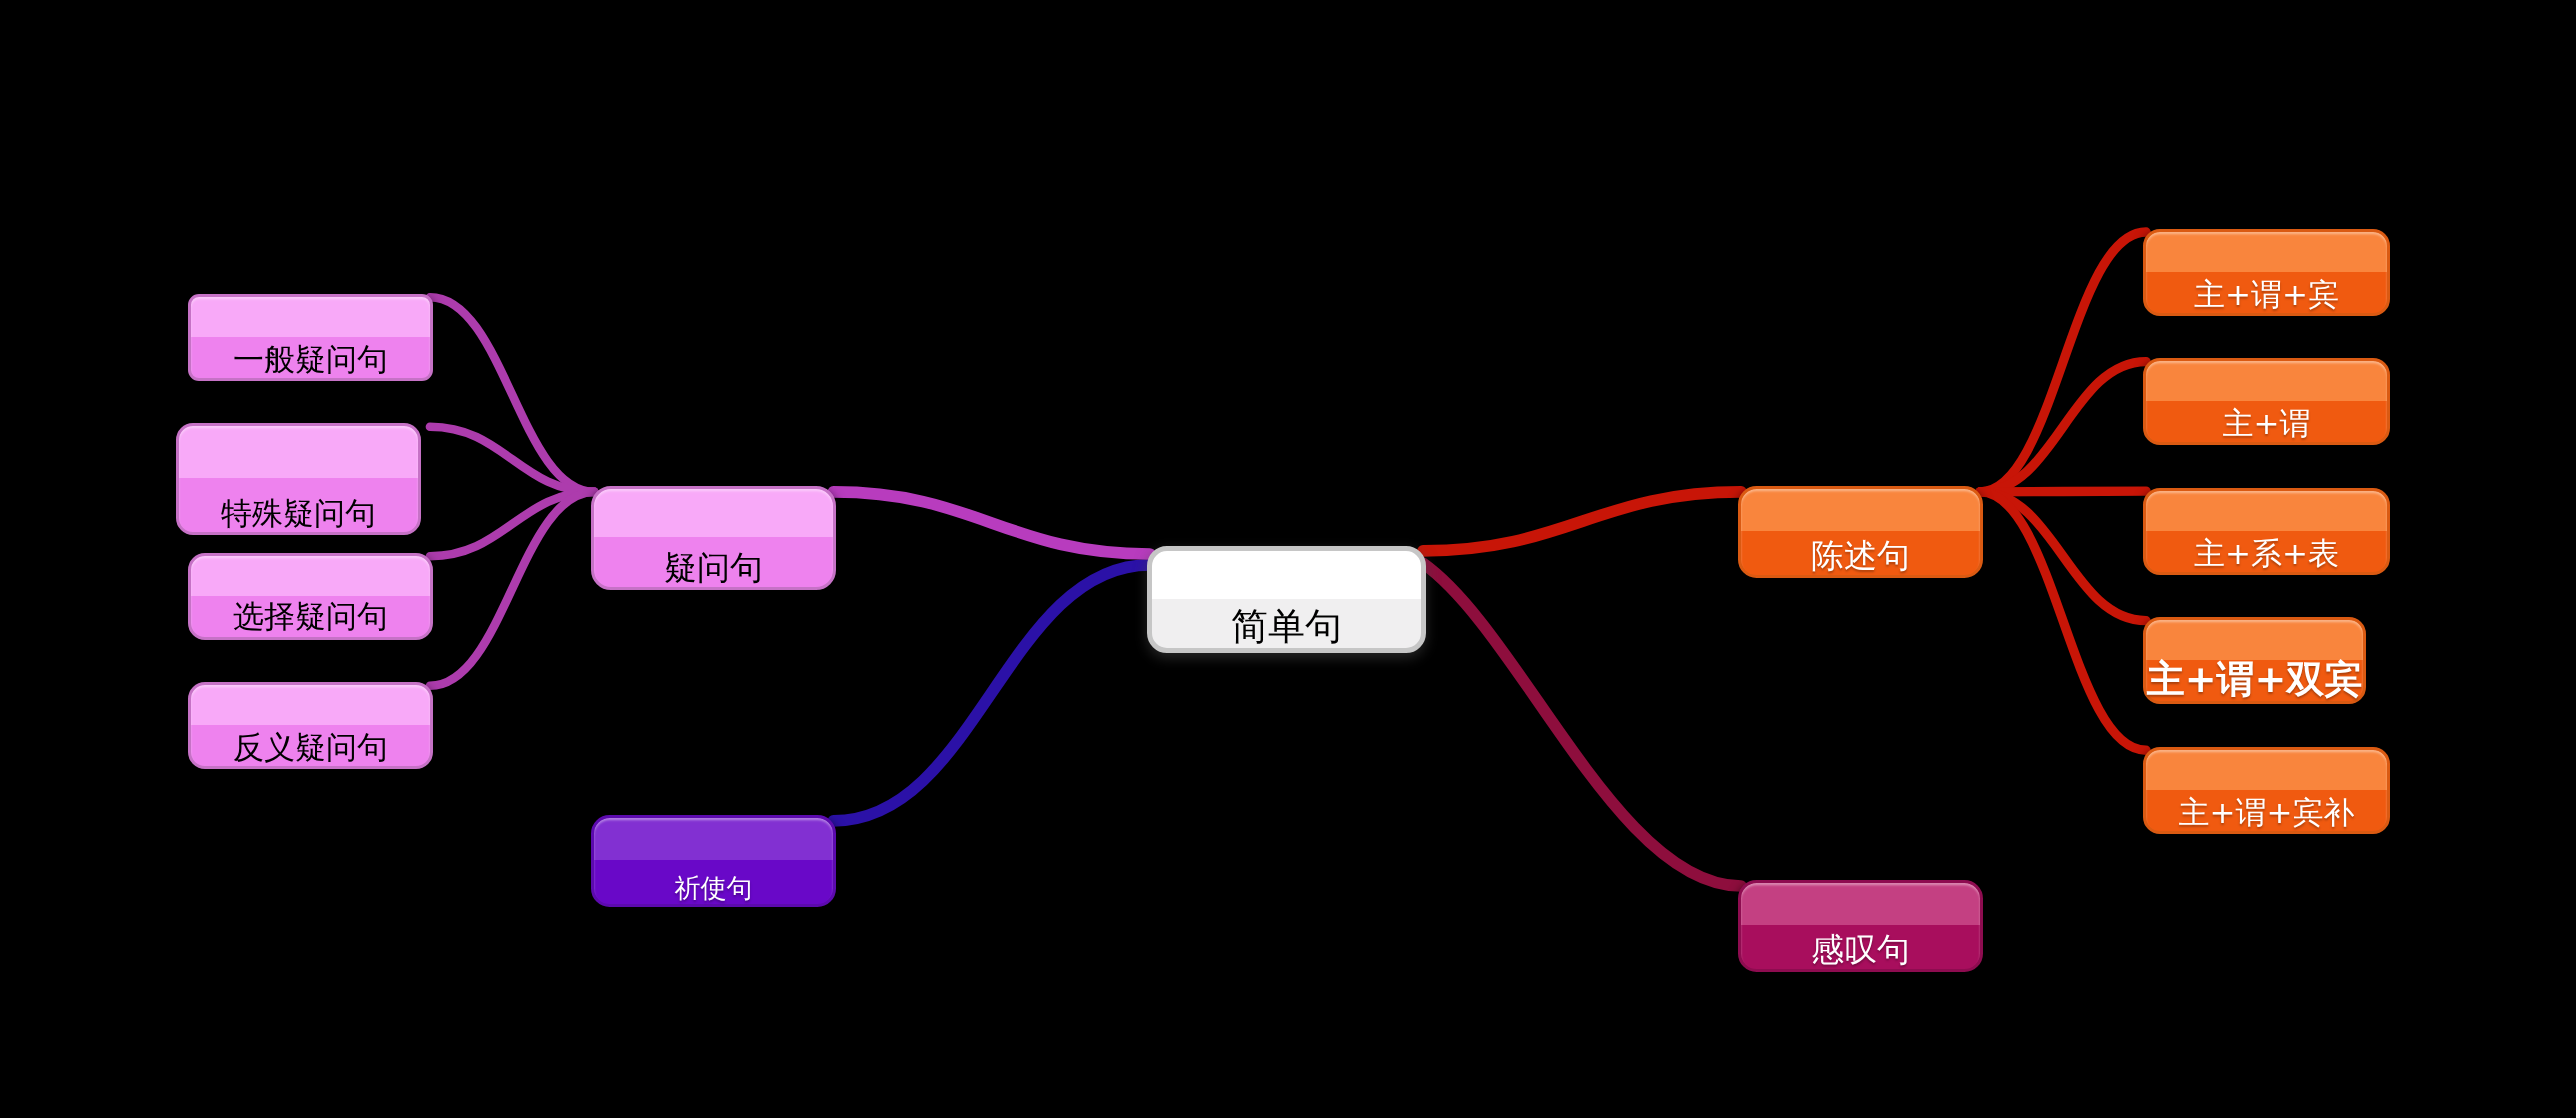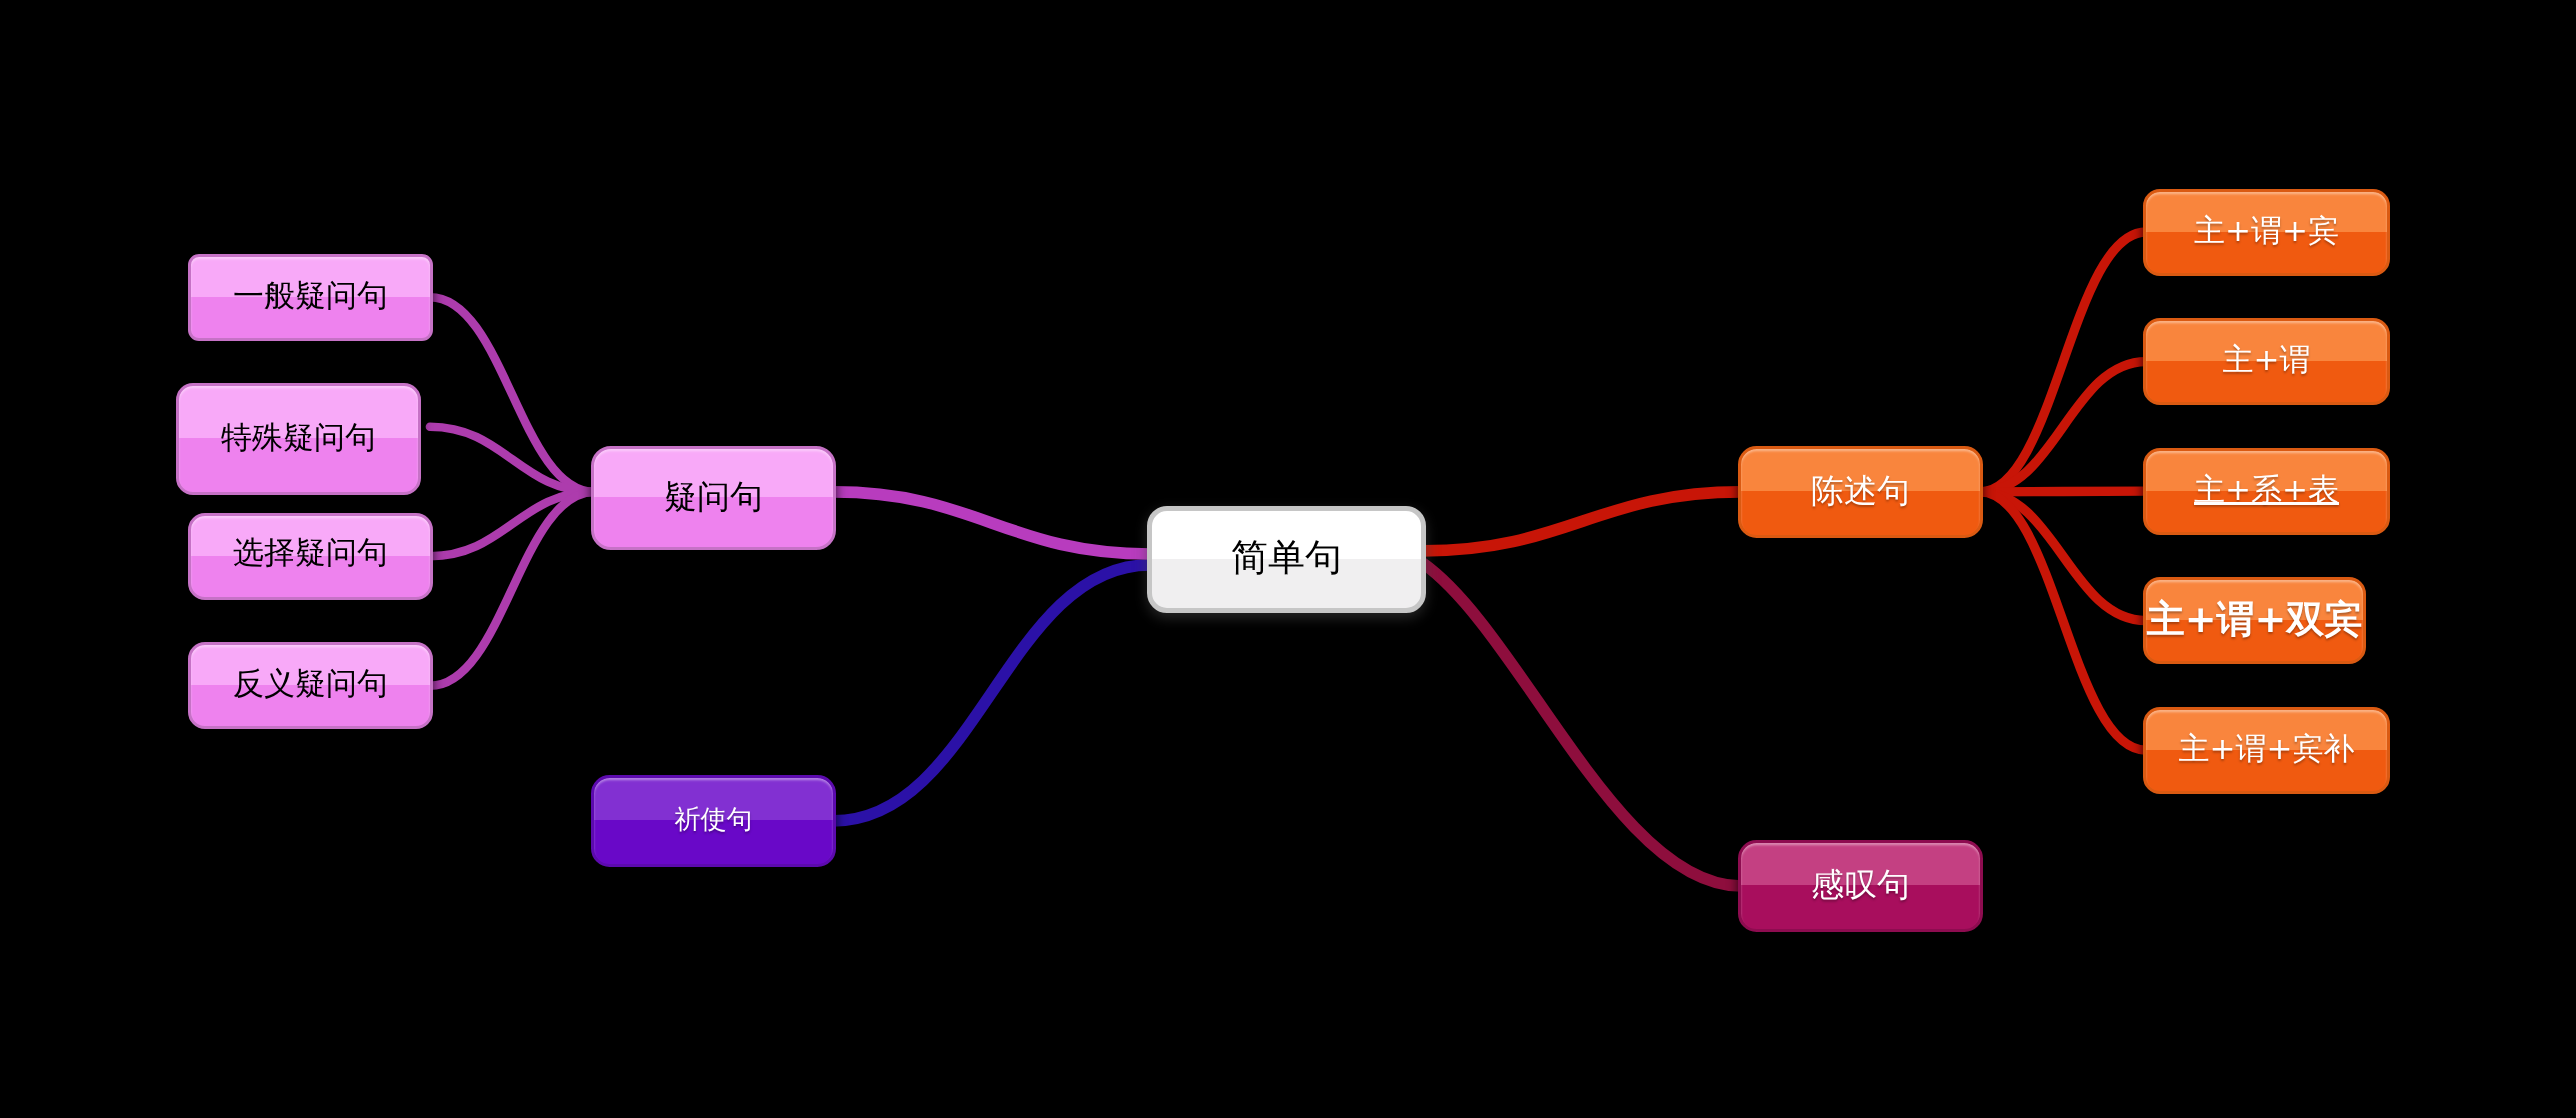--- a/index.html
+++ b/index.html
@@ -18,25 +18,26 @@
   #edges {
     position: absolute;
     left: 0; top: 0;
     width: 2576px;
     height: 1118px;
   }
   .mm-node {
     position: absolute;
     box-sizing: border-box;
     display: flex;
-    align-items: center;
+    align-items: flex-end;
     justify-content: center;
     text-align: center;
     white-space: nowrap;
     cursor: pointer;
+    margin-top: 40px;
   }
   .mm-node .node-label {
     display: block;
     line-height: 1;
     padding-bottom: 3.1px;
   }
   .glass {
     box-shadow: inset 0 2.3px 2.3px rgba(255,255,255,0.38), 0 4.7px 11px rgba(0,0,0,0.75);
   }
   .rootglass {
@@ -89,21 +90,21 @@
       </div>
       <div class="mm-node glass" style="left: 188px; top: 642px; width: 245px; height: 87px; border-radius: 17px; border: 3.1px solid rgb(198, 114, 198); background: linear-gradient(rgb(248, 169, 248) 0%, rgb(248, 169, 248) 49%, rgb(238, 130, 238) 49%, rgb(238, 130, 238) 100%); color: rgb(0, 0, 0); font-size: 31px;">
         <span class="node-label">反义疑问句</span>
       </div>
       <div class="mm-node glass" style="left: 2143px; top: 189px; width: 247px; height: 87px; border-radius: 17px; border: 3.1px solid rgb(218, 90, 18); background: linear-gradient(rgb(249, 133, 61) 0%, rgb(249, 133, 61) 49%, rgb(240, 90, 16) 49%, rgb(240, 90, 16) 100%); color: rgb(255, 255, 255); font-size: 31px; text-shadow: rgba(0, 0, 0, 0.3) 0px 1.6px 2.3px;">
         <span class="node-label">主+谓+宾</span>
       </div>
       <div class="mm-node glass" style="left: 2143px; top: 318px; width: 247px; height: 87px; border-radius: 17px; border: 3.1px solid rgb(218, 90, 18); background: linear-gradient(rgb(249, 133, 61) 0%, rgb(249, 133, 61) 49%, rgb(240, 90, 16) 49%, rgb(240, 90, 16) 100%); color: rgb(255, 255, 255); font-size: 31px; text-shadow: rgba(0, 0, 0, 0.3) 0px 1.6px 2.3px;">
         <span class="node-label">主+谓</span>
       </div>
-      <div class="mm-node glass" style="left: 2143px; top: 448px; width: 247px; height: 87px; border-radius: 17px; border: 3.1px solid rgb(218, 90, 18); background: linear-gradient(rgb(249, 133, 61) 0%, rgb(249, 133, 61) 49%, rgb(240, 90, 16) 49%, rgb(240, 90, 16) 100%); color: rgb(255, 255, 255); font-size: 31px; text-shadow: rgba(0, 0, 0, 0.3) 0px 1.6px 2.3px; text-decoration: underline;">
+      <div class="mm-node glass" style="left: 2143px; top: 448px; width: 247px; height: 87px; border-radius: 17px; border: 3.1px solid rgb(218, 90, 18); background: linear-gradient(rgb(249, 133, 61) 0%, rgb(249, 133, 61) 49%, rgb(240, 90, 16) 49%, rgb(240, 90, 16) 100%); color: rgb(255, 255, 255); font-size: 31px; text-shadow: rgba(0, 0, 0, 0.3) 0px 1.6px 2.3px;">
         <span class="node-label">主+系+表</span>
       </div>
       <div class="mm-node glass" style="left: 2143px; top: 577px; width: 223px; height: 87px; border-radius: 17px; border: 3.1px solid rgb(218, 90, 18); background: linear-gradient(rgb(249, 133, 61) 0%, rgb(249, 133, 61) 49%, rgb(240, 90, 16) 49%, rgb(240, 90, 16) 100%); color: rgb(255, 255, 255); font-size: 38px; text-shadow: rgba(0, 0, 0, 0.3) 0px 1.6px 2.3px; font-weight: bold;">
         <span class="node-label">主+谓+双宾</span>
       </div>
       <div class="mm-node glass" style="left: 2143px; top: 707px; width: 247px; height: 87px; border-radius: 17px; border: 3.1px solid rgb(218, 90, 18); background: linear-gradient(rgb(249, 133, 61) 0%, rgb(249, 133, 61) 49%, rgb(240, 90, 16) 49%, rgb(240, 90, 16) 100%); color: rgb(255, 255, 255); font-size: 31px; text-shadow: rgba(0, 0, 0, 0.3) 0px 1.6px 2.3px;">
         <span class="node-label">主+谓+宾补</span>
       </div>
     </div>
 </div>

